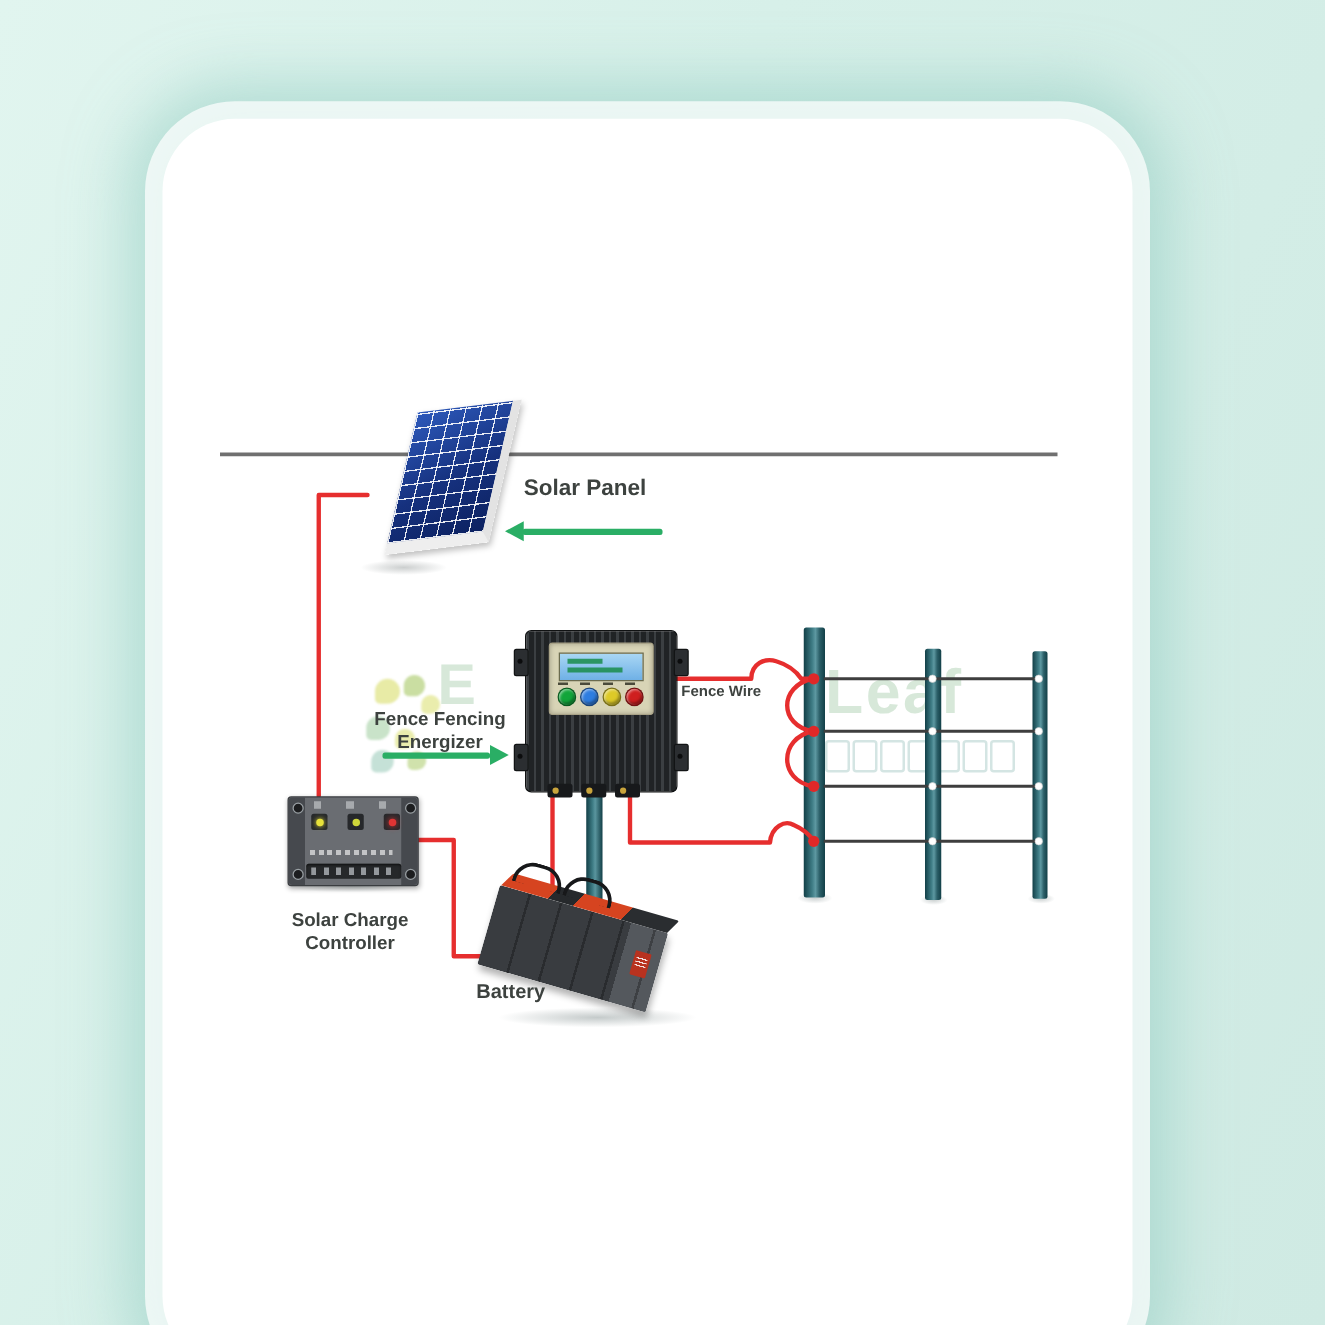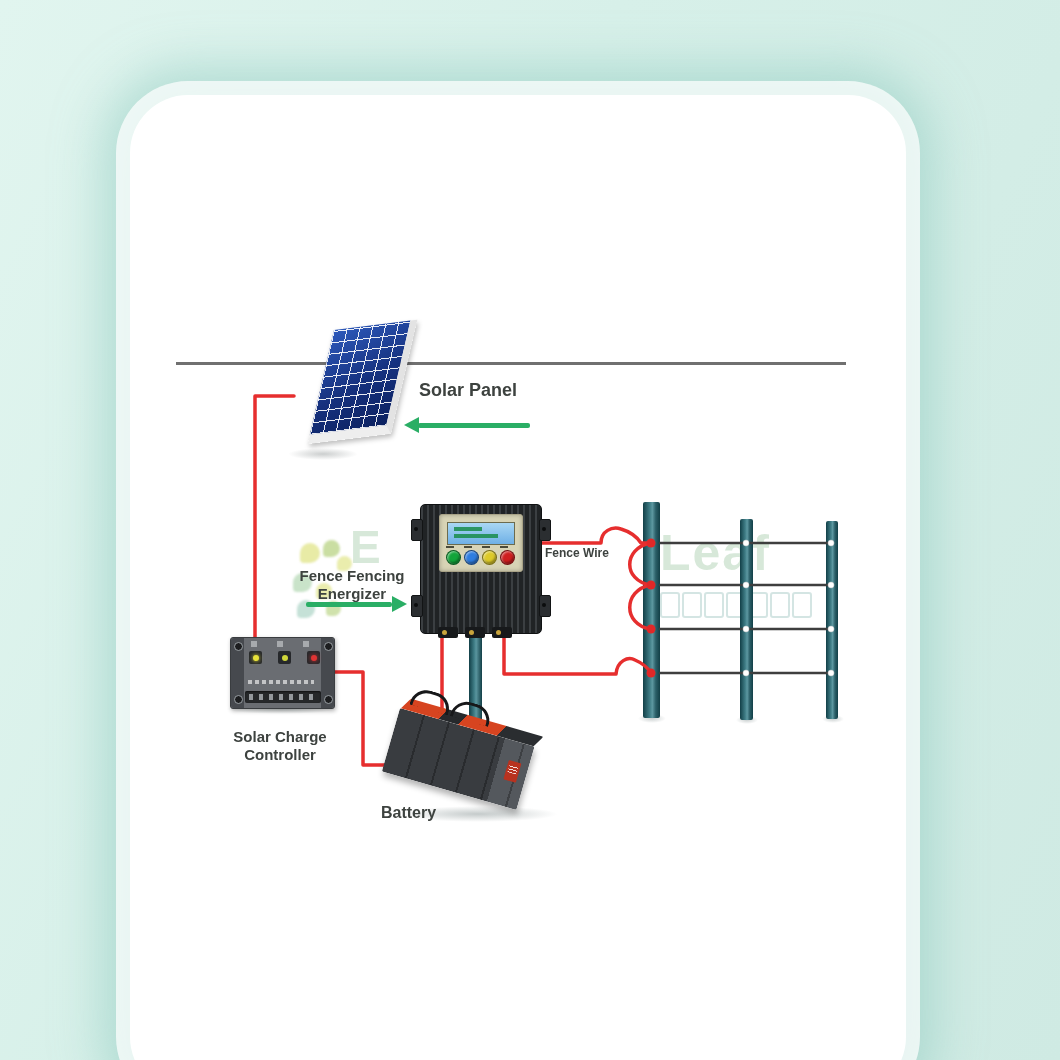--- a/index.html
+++ b/index.html
@@ -33,21 +33,21 @@
     box-shadow:2px 3px 5px rgba(0,0,0,.25);
   }
   .panel-shadow{position:absolute;left:288px;top:448px;width:70px;height:12px;z-index:5;
     background:radial-gradient(ellipse,rgba(70,80,80,.28),transparent 70%);}
   
   .lbl{position:absolute;font-weight:bold;color:#3d423f;z-index:9;}
   .lbl-solar-panel{left:419px;top:380px;font-size:18px;}
   .lbl-energizer{left:292px;top:567px;width:120px;text-align:center;font-size:15px;line-height:18px;}
   .lbl-fence-wire{left:545px;top:546px;font-size:12px;}
   .lbl-controller{left:224px;top:728px;width:112px;text-align:center;font-size:15px;line-height:18px;}
-  .lbl-battery{left:381px;top:804px;font-size:16px;}
+  .lbl-battery{left:381px;top:785px;font-size:16px;}
   .arrow-shaft{position:absolute;height:5px;background:#2aae65;border-radius:2px;z-index:9;}
   .arrow-head{position:absolute;width:0;height:0;z-index:9;}
   .arrow-left .arrow-shaft{left:418px;top:423px;width:112px;}
   .arrow-left .arrow-head{left:404px;top:417px;border-top:8px solid transparent;border-bottom:8px solid transparent;border-right:15px solid #2aae65;}
   .arrow-right .arrow-shaft{left:306px;top:602px;width:86px;}
   .arrow-right .arrow-head{left:392px;top:596px;border-top:8px solid transparent;border-bottom:8px solid transparent;border-left:15px solid #2aae65;}
   
   .post{position:absolute;z-index:4;border-radius:2px;
     background:linear-gradient(90deg,#123f47 0%,#3f7d86 40%,#5d98a1 55%,#2b5f68 75%,#123f47 100%);}
   .post-1{left:643px;top:502px;width:17px;height:216px;}

